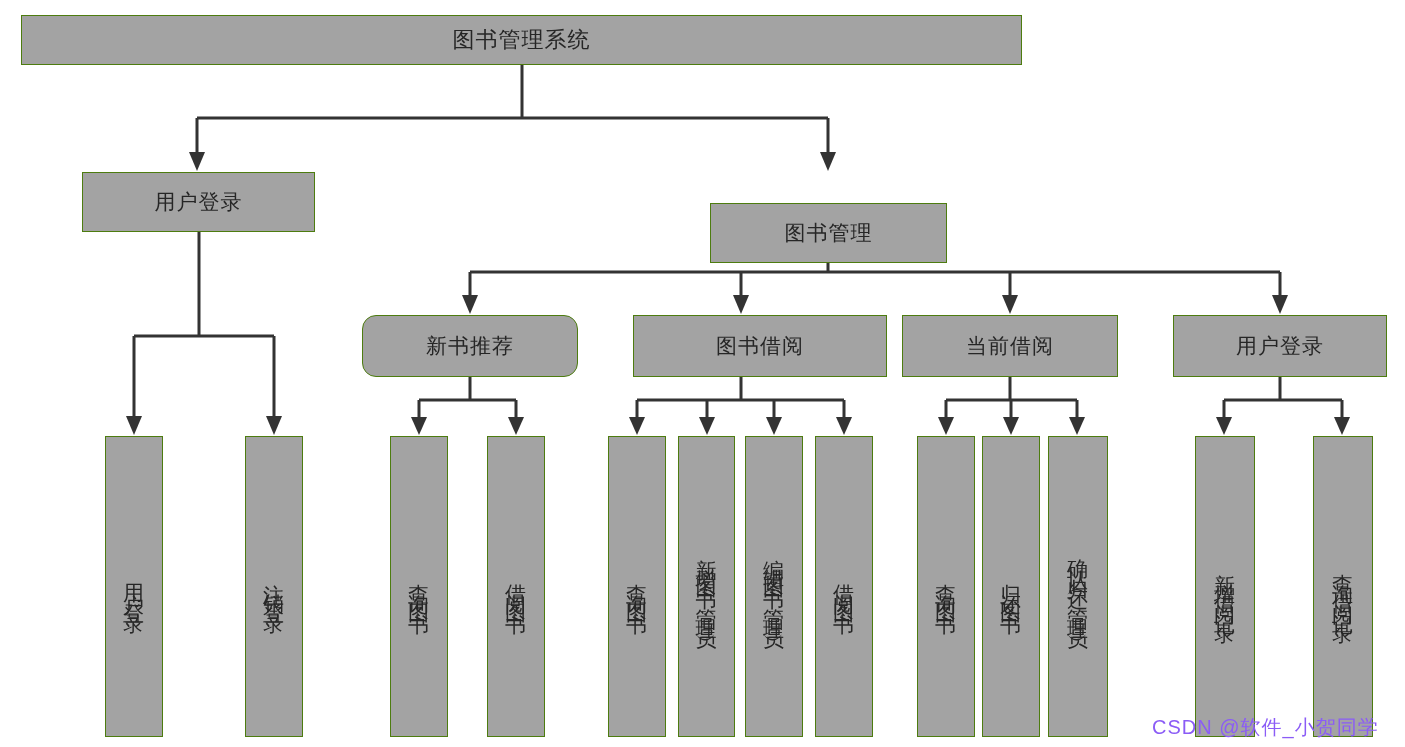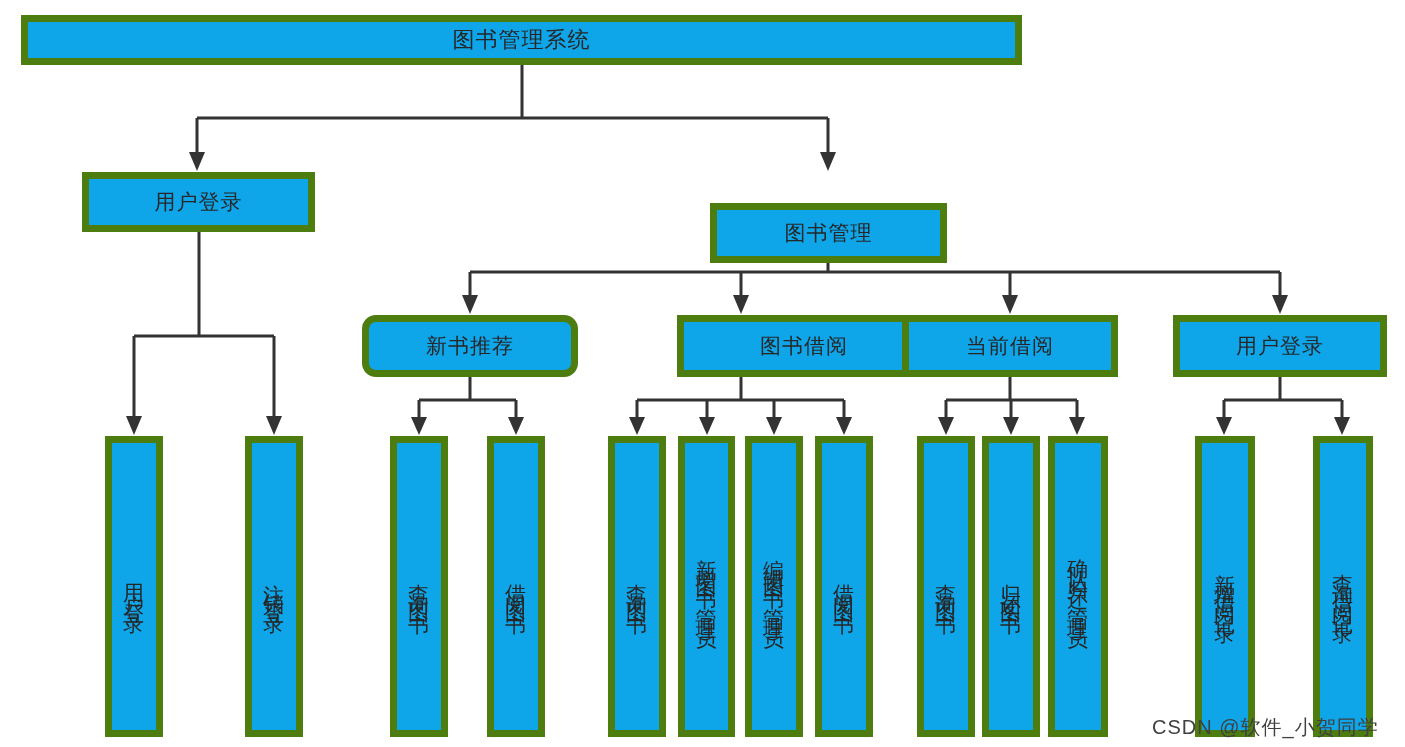--- a/index.html
+++ b/index.html
@@ -12,22 +12,22 @@
     font-family: "Liberation Sans", "DejaVu Sans", sans-serif;
     color: #262626;
   }
   #wires { position: absolute; left: 0; top: 0; width: 1405px; height: 747px; }
   #wires path { fill: none; stroke: #333333; stroke-width: 3; }
   #wires polygon { fill: #333333; stroke: none; }
 
   .node {
     position: absolute;
     box-sizing: border-box;
-    background: #0ea5e9;
-    border: 7px solid #4d7c0f;
+    background: #a3a3a3;
+    border: 1px solid #4d7c0f;
     display: flex;
     align-items: center;
     justify-content: center;
   }
   .h-node { font-size: 21px; letter-spacing: 1px; }
   .root-node { font-size: 22px; }
   .v-node span {
     writing-mode: vertical-rl;
     text-orientation: mixed;
     font-size: 21px;
@@ -35,21 +35,21 @@
     line-height: 1;
     white-space: nowrap;
   }
   
   .n-root   { left: 21px;  top: 15px;  width: 1001px; height: 50px; }
   
   .n-login  { left: 82px;  top: 172px; width: 233px; height: 60px; }
   .n-mgmt   { left: 710px; top: 172px; width: 237px; height: 60px; margin-top: 31px; }
   
   .n-rec    { left: 362px;  top: 315px; width: 216px; height: 62px; border-radius: 14px; }
-  .n-borrow { left: 633px;  top: 315px; width: 254px; height: 62px; margin-left: 44px; }
+  .n-borrow { left: 633px;  top: 315px; width: 254px; height: 62px; }
   .n-cur    { left: 902px;  top: 315px; width: 216px; height: 62px; }
   .n-rec2   { left: 1173px; top: 315px; width: 214px; height: 62px; }
   
   .leaf { top: 436px; width: 58px; height: 301px; }
   .n-u1 { left: 105px; }
   .n-u2 { left: 245px; }
   .n-a1 { left: 390px; }
   .n-a2 { left: 487px; }
   .n-b1 { left: 608px; }
   .n-b2 { left: 678px; width: 57px; }
@@ -59,21 +59,21 @@
   .n-c2 { left: 982px; }
   .n-c3 { left: 1048px; width: 60px; }
   .n-d1 { left: 1195px; width: 60px; }
   .n-d2 { left: 1313px; width: 60px; }
 
   #watermark {
     position: absolute;
     left: 1152px;
     top: 714px;
     font-size: 20px;
-    color: #404040;
+    color: #8b5cf6;
     letter-spacing: 1px;
     white-space: nowrap;
   }
 </style>
 </head>
 <body>
 
 <div id="canvas">
 
   <svg id="wires" viewBox="0 0 1405 747" xmlns="http://www.w3.org/2000/svg">

